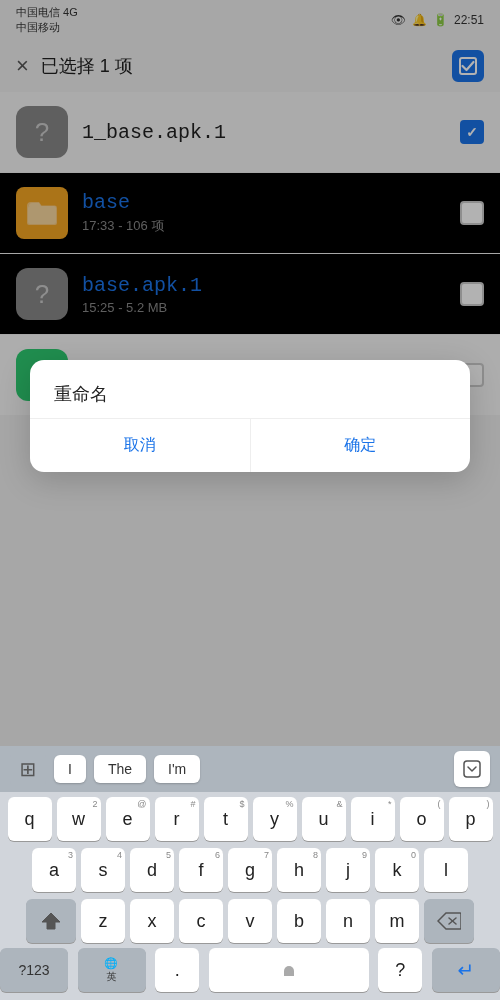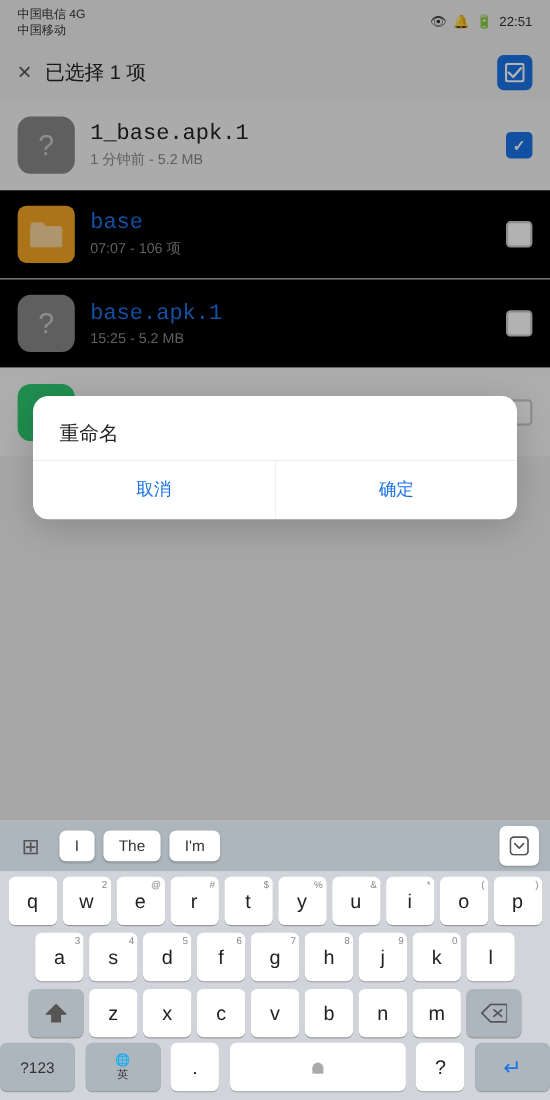--- a/index.html
+++ b/index.html
@@ -320,35 +320,34 @@
 </div>
 
 <div class="file-list">
 
   <div class="file-item checked">
     <div class="file-icon apk">
       <span style="font-size:26px; color:#ccc;">?</span>
     </div>
     <div class="file-info">
       <div class="file-name dark">1_base.apk.1</div>
-      <div class="file-meta">1 分钟前 - 5.2 MB</div>
     </div>
     <div class="checkbox checked"></div>
   </div>
 
   <div class="file-item">
     <div class="file-icon folder">
       <svg width="30" height="26" viewBox="0 0 30 26" fill="none">
         <path d="M2 6 Q2 3 5 3 L12 3 L14 6 L27 6 Q29 6 29 8 L29 22 Q29 24 27 24 L3 24 Q1 24 1 22 L1 8 Q1 6 3 6 Z" fill="#f5f5f5" opacity="0.3"></path>
         <path d="M0 6 Q0 2 4 2 L12 2 L14.5 5.5 L28 5.5 Q30 5.5 30 8 L30 23 Q30 25 28 25 L2 25 Q0 25 0 23 Z" fill="white" opacity="0.4"></path>
       </svg>
     </div>
     <div class="file-info">
       <div class="file-name">base</div>
-      <div class="file-meta">07:07 - 106 项</div>
+      <div class="file-meta">17:33 - 106 项</div>
     </div>
     <div class="checkbox"></div>
   </div>
 
   <div class="file-item">
     <div class="file-icon apk">
       <span style="font-size:26px; color:#ccc;">?</span>
     </div>
     <div class="file-info">
       <div class="file-name">base.apk.1</div>

